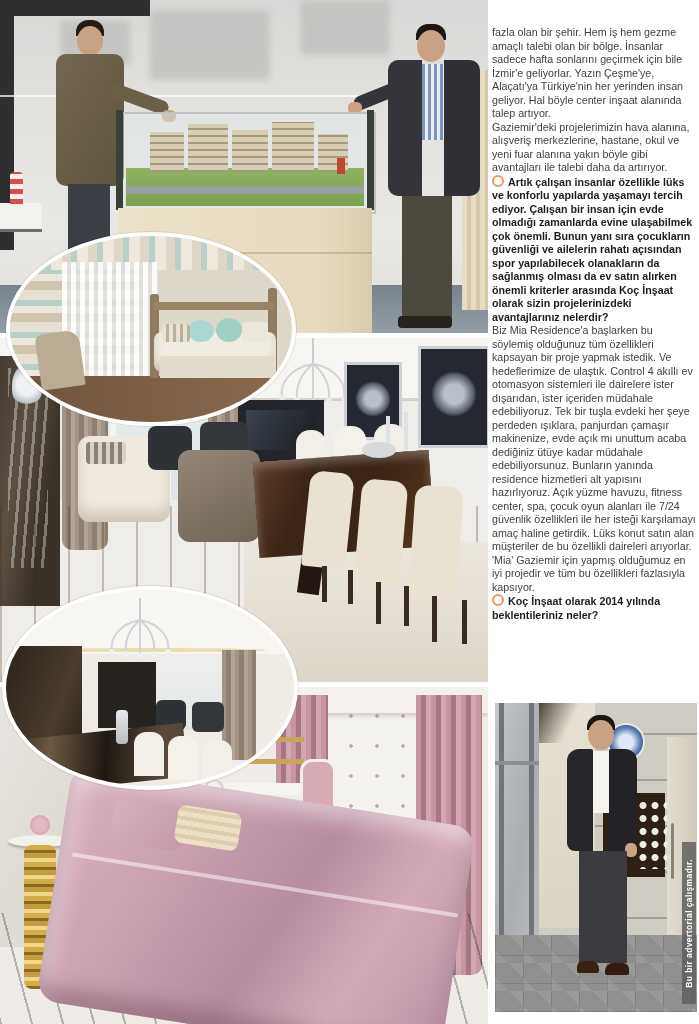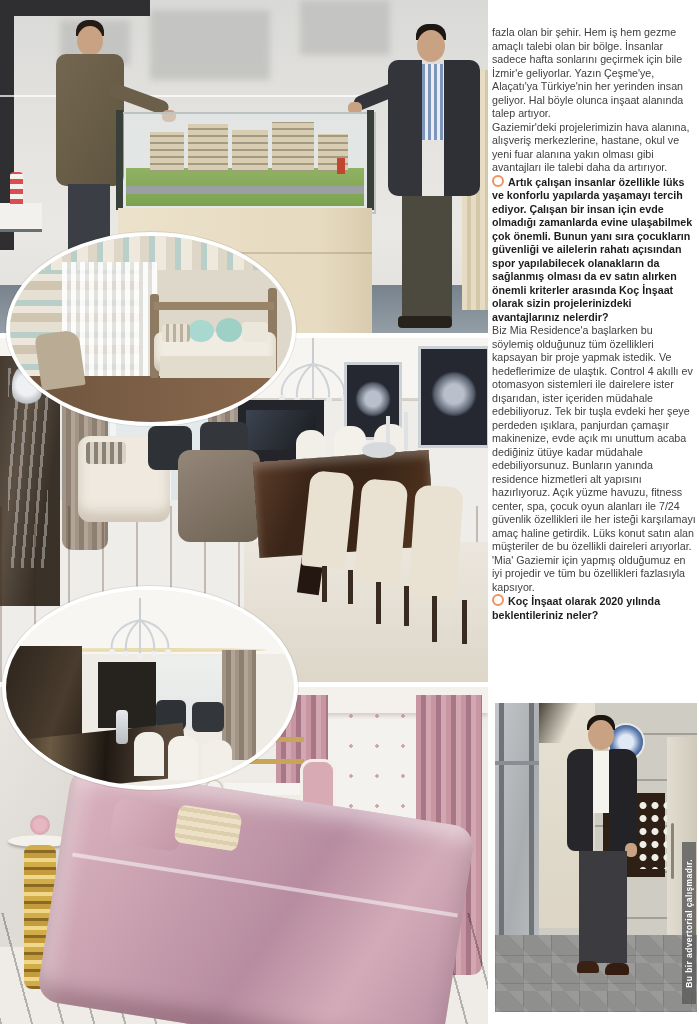--- a/index.html
+++ b/index.html
@@ -276,27 +276,27 @@
     <div class="abs" style="left:186px;top:112px;width:32px;height:30px;border-radius:6px;background:#33373c;"></div>
 
     <div class="abs" style="left:0;top:142px;width:180px;height:54px;transform:rotate(-6deg);background:linear-gradient(100deg,#2a211a 0%,#6b5a44 25%,#1f1812 55%,#57483a 85%);"></div>
     <div class="abs" style="left:110px;top:120px;width:12px;height:34px;background:linear-gradient(180deg,#e8eaec,#b9bdc0);border-radius:4px;"></div>
     <div class="abs" style="left:128px;top:142px;width:30px;height:44px;border-radius:12px 12px 0 0;background:#f2efe8;"></div>
     <div class="abs" style="left:162px;top:146px;width:30px;height:44px;border-radius:12px 12px 0 0;background:#f4f1ea;"></div>
     <div class="abs" style="left:196px;top:150px;width:30px;height:44px;border-radius:12px 12px 0 0;background:#f2efe8;"></div>
   </div>
 
   <div class="textcol">
-    <p>fazla olan bir şehir. Hem iş hem gezme amaçlı talebi olan bir bölge. İnsanlar sadece hafta sonlarını geçirmek için bile İzmir'e geliyorlar. Yazın Çeşme'ye, Alaçatı'ya Türkiye'nin her yerinden insan geliyor. Hal böyle olunca inşaat alanında talep artıyor.</p>
-    <p>Gaziemir'deki projelerimizin hava alanına, alışveriş merkezlerine, hastane, okul ve yeni fuar alanına yakın olması gibi avantajları ile talebi daha da artırıyor.</p>
+    <p>fazla olan bir şehir. Hem iş hem gezme amaçlı talebi olan bir bölge. İnsanlar sadece hafta sonlarını geçirmek için bile İzmir'e geliyorlar. Yazın Çeşme'ye, Alaçatı'ya Türkiye'nin her yerinden insan geliyor. Hal böyle center inşaat alanında talep artıyor.</p>
+    <p>Gaziemir'deki projelerimizin hava alanına, alışveriş merkezlerine, hastane, okul ve yeni fuar alanına yakın böyle gibi avantajları ile talebi daha da artırıyor.</p>
 
     <p class="q"><span class="ring"></span><span>Artık çalışan insanlar özellikle lüks ve konforlu yapılarda yaşamayı tercih ediyor. Çalışan bir insan için evde olmadığı zamanlarda evine ulaşabilmek çok önemli. Bunun yanı sıra çocukların güvenliği ve ailelerin rahatı açısından spor yapılabilecek olanakların da sağlanmış olması da ev satın alırken önemli kriterler arasında Koç İnşaat olarak sizin projelerinizdeki avantajlarınız nelerdir?</span></p>
     <p>Biz Mia Residence'a başlarken bu söylemiş olduğunuz tüm özellikleri kapsayan bir proje yapmak istedik. Ve hedeflerimize de ulaştık. Control 4 akıllı ev otomasyon sistemleri ile dairelere ister dışarıdan, ister içeriden müdahale edebiliyoruz. Tek bir tuşla evdeki her şeye perdeden ışıklara, panjurdan çamaşır makinenize, evde açık mı unuttum acaba dediğiniz ütüye kadar müdahale edebiliyorsunuz. Bunların yanında residence hizmetleri alt yapısını hazırlıyoruz. Açık yüzme havuzu, fitness center, spa, çocuk oyun alanları ile 7/24 güvenlik özellikleri ile her isteği karşılamayı amaç haline getirdik. Lüks konut satın alan müşteriler de bu özellikli daireleri arıyorlar. 'Mia' Gaziemir için yapmış olduğumuz en iyi projedir ve tüm bu özellikleri fazlasıyla kapsıyor.</p>
 
-    <p class="q"><span class="ring"></span><span>Koç İnşaat olarak 2020 yılında beklentileriniz neler?</span></p>
+    <p class="q"><span class="ring"></span><span>Koç İnşaat olarak 2014 yılında beklentileriniz neler?</span></p>
   </div>
 
   <div class="photo" id="p4">
 
     <div class="abs" style="left:0;top:0;width:44px;height:240px;background:linear-gradient(100deg,#c3c7ca,#a9adb0 60%,#b9bdc0);"></div>
     <div class="abs" style="left:4px;top:0;width:5px;height:240px;background:#707478;"></div>
     <div class="abs" style="left:34px;top:0;width:5px;height:240px;background:#707478;"></div>
     <div class="abs" style="left:0;top:58px;width:44px;height:4px;background:#8a8e92;"></div>
 
     <div class="abs" style="left:44px;top:0;width:56px;height:225px;background:linear-gradient(180deg,#e6e1d4,#dcd5c5);"></div>

